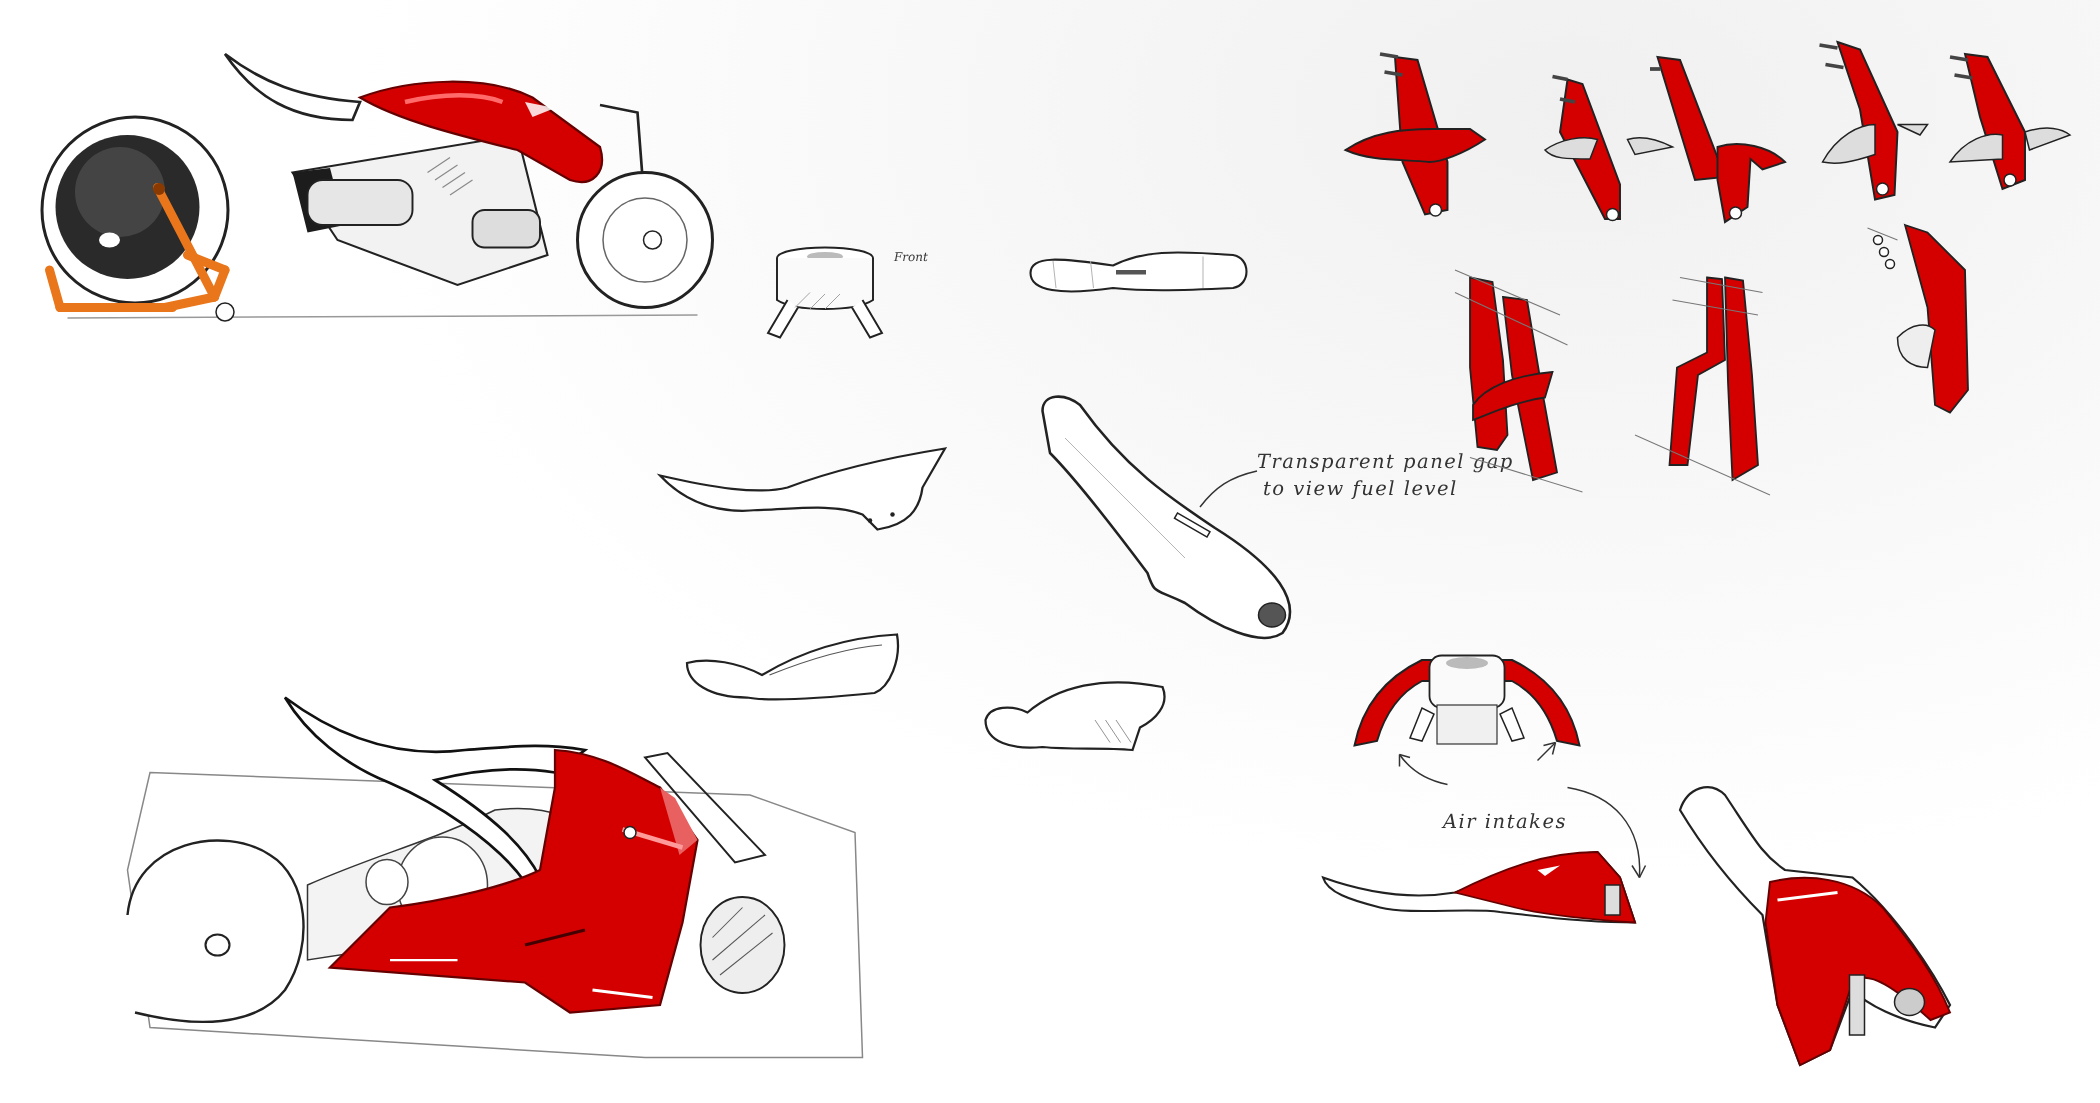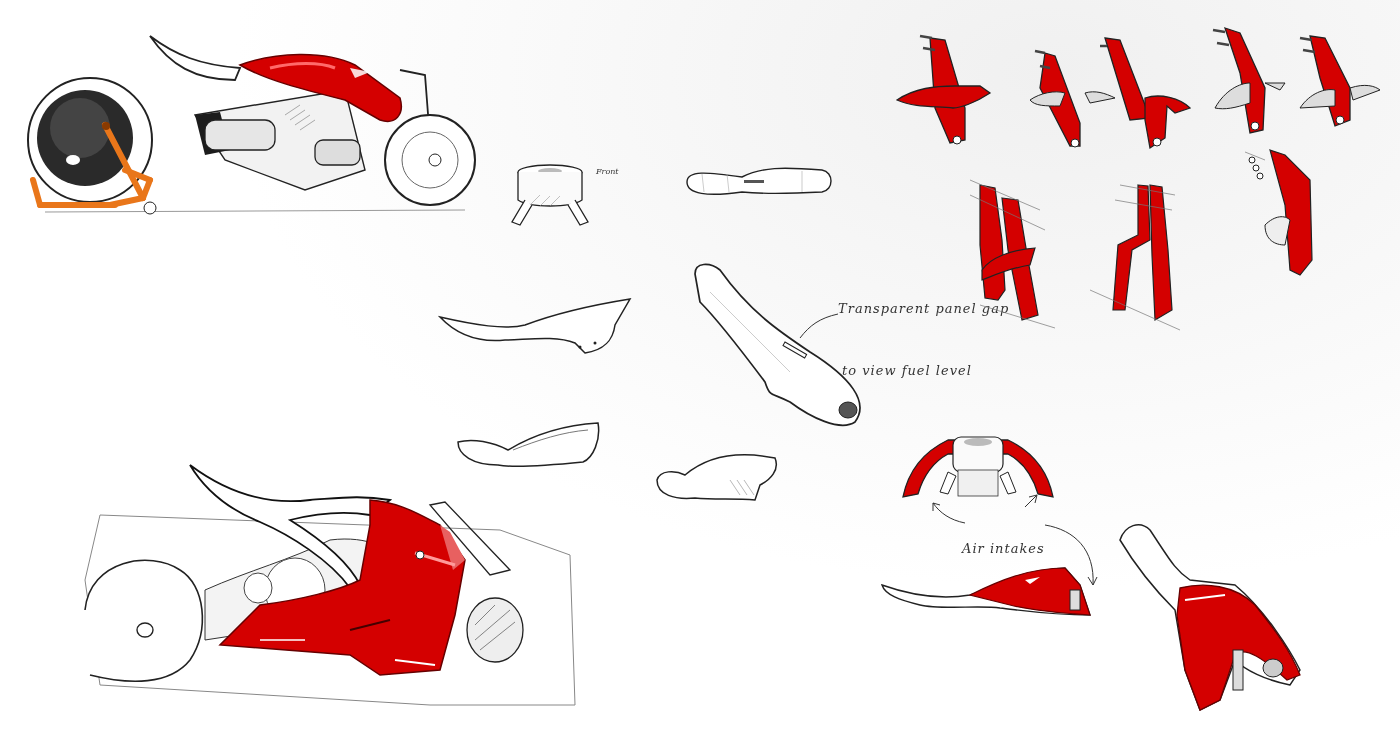--- a/index.html
+++ b/index.html
@@ -106,21 +106,21 @@
           <line x1="20" y1="30" x2="100" y2="110"></line>
         </g>
     </svg>
   </div>
   <div class="sketch" style="left:800px;top:310px;">
     <svg width="40" height="30">
         <path d="M0 28 C10 15 20 8 38 4" stroke="#333" fill="none" stroke-width="1"></path>
       </svg>
   </div>
   <div class="note" style="left:838px;top:300px;">Transparent panel gap</div>
-  <div class="note" style="left:842px;top:318px;margin-top:44px;">to view fuel level</div>
+  <div class="note" style="left:842px;top:318px;">to view fuel level</div>
 
   <div class="sketch" style="left:453px;top:420px;">
     <svg width="150" height="50" viewBox="0 0 150 50">
       <path d="M5 22 C20 18 40 22 55 30 C80 15 110 5 145 3 C148 20 140 38 130 42 C100 45 60 48 45 45 C20 45 5 35 5 22 Z" fill="#fff" stroke="#222" stroke-width="1.5"></path>
       <path d="M60 30 C85 20 110 12 135 10" stroke="#555" fill="none" stroke-width="0.8"></path>
     </svg>
   </div>
 
   <div class="sketch" style="left:655px;top:450px;">
     <svg width="125" height="55" viewBox="0 0 125 55">

